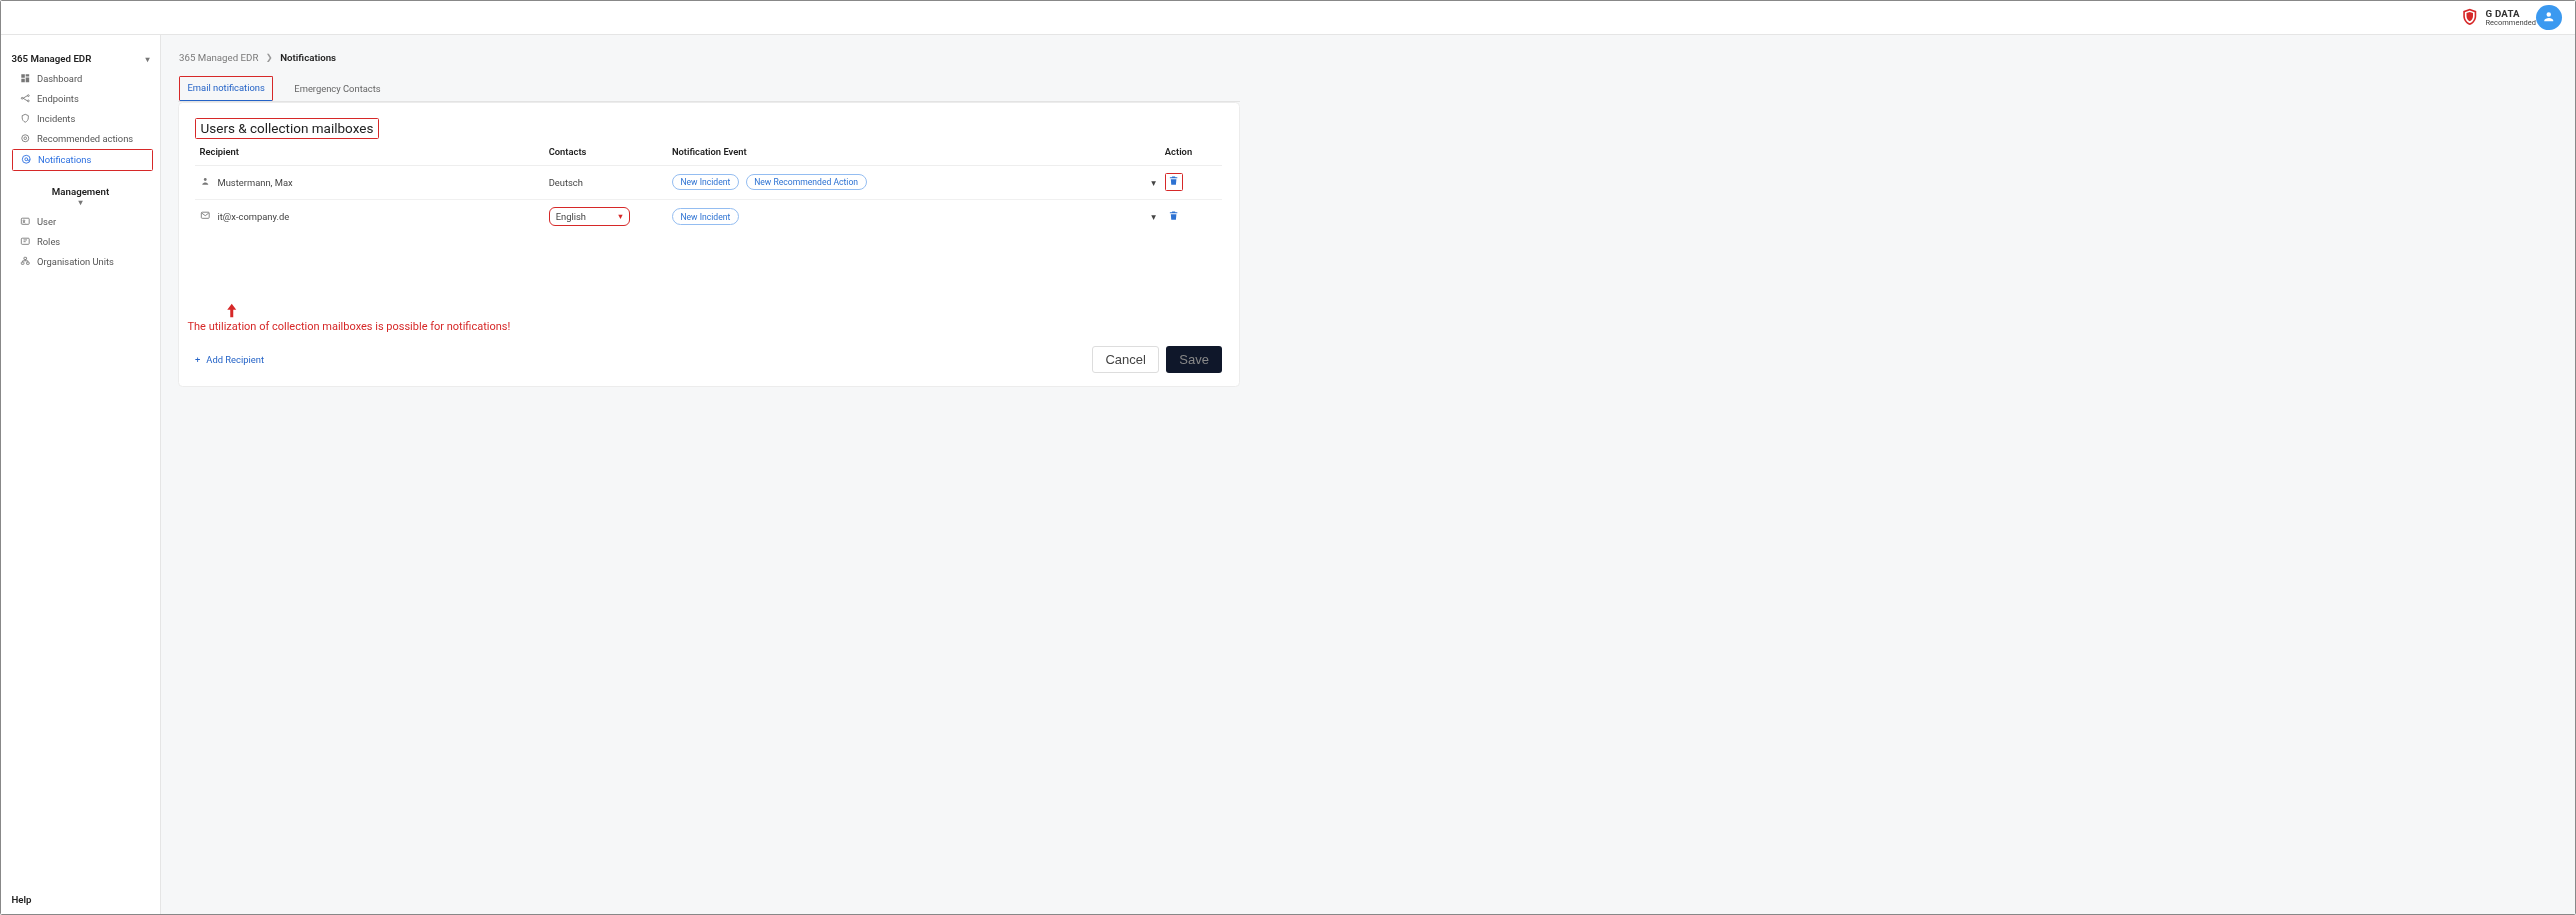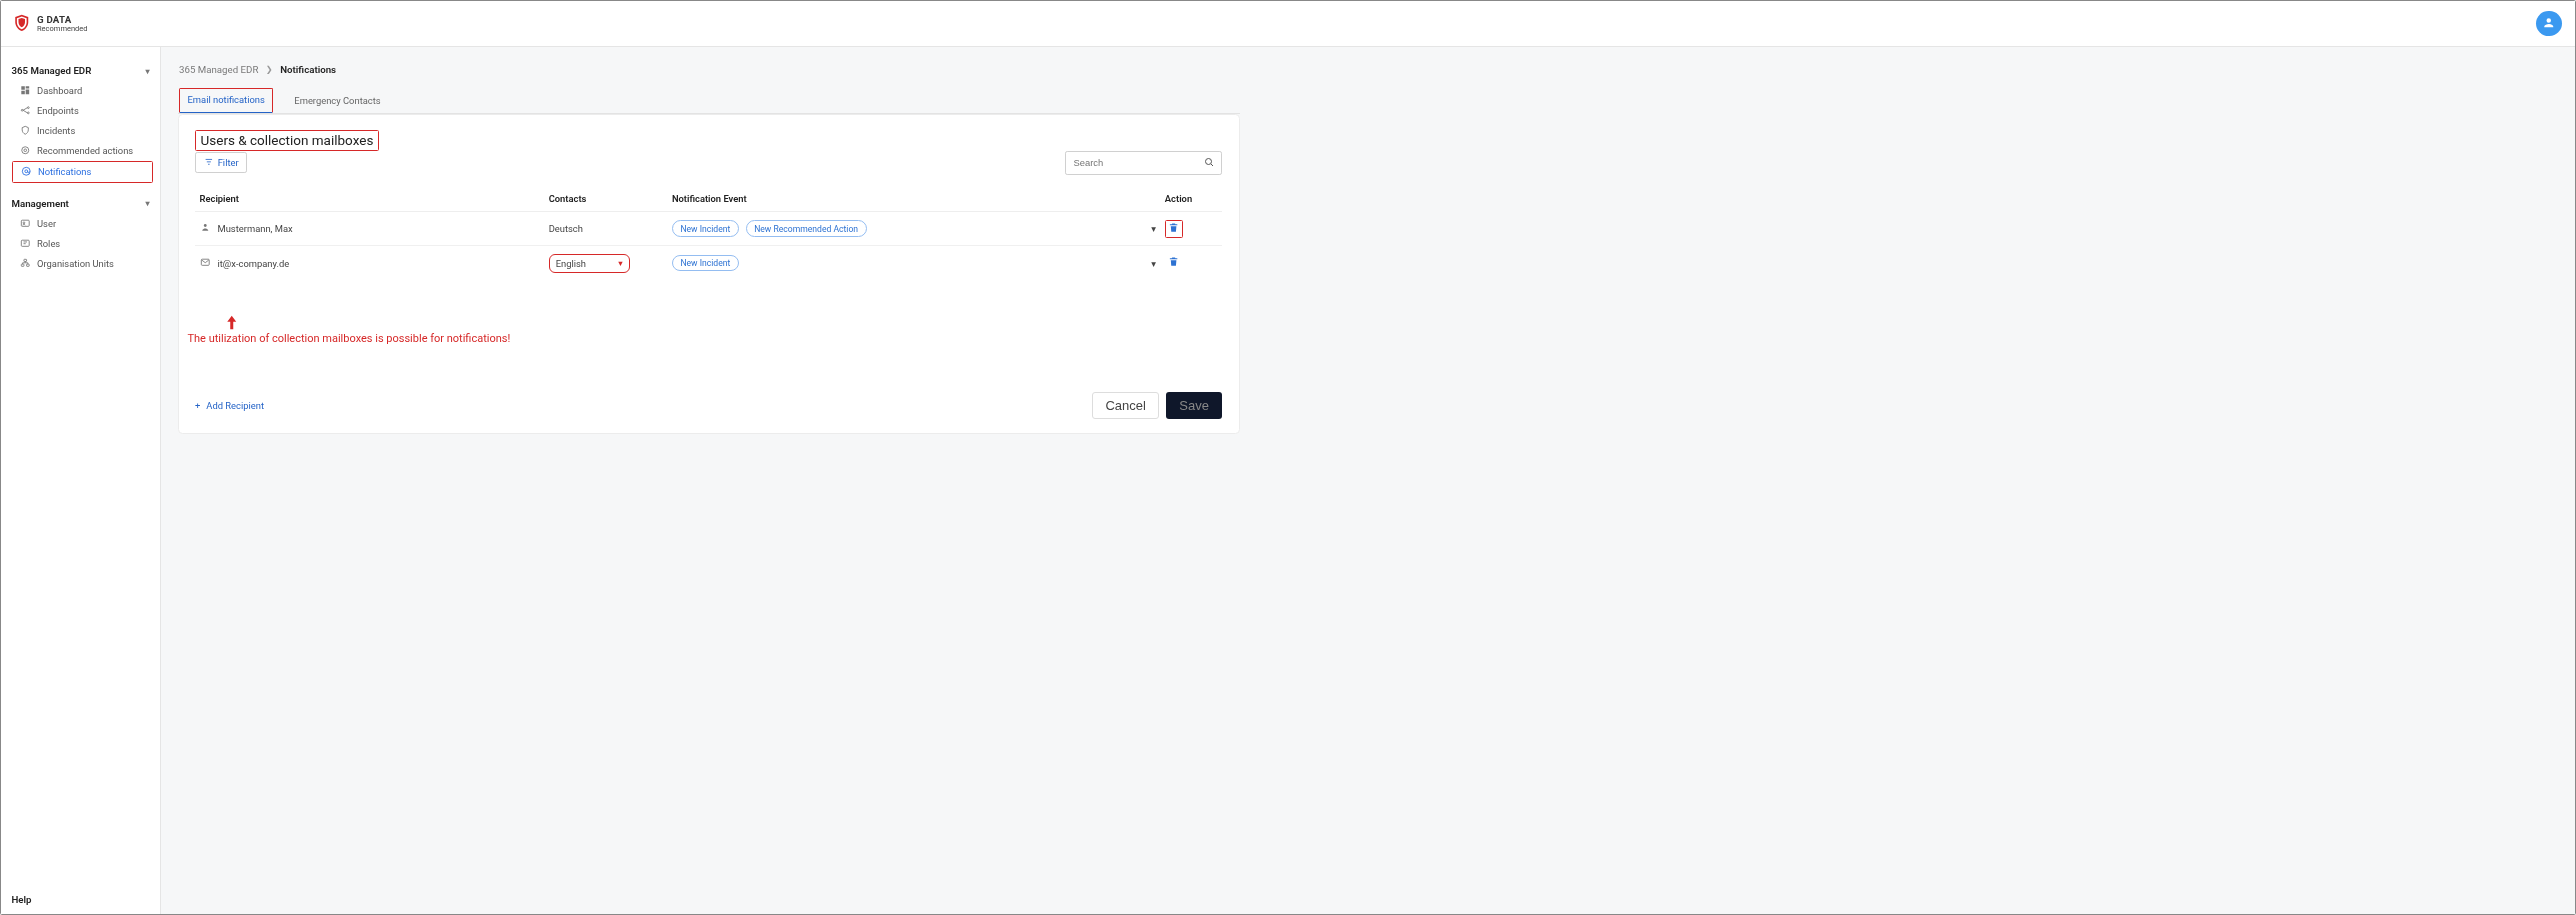--- a/index.html
+++ b/index.html
@@ -1,20 +1,20 @@
 <!DOCTYPE html>
 <html><head>
 <meta charset="utf-8">
 <style>
   * { box-sizing: border-box; margin: 0; padding: 0; }
   html, body { height: 100%; font-family: -apple-system, BlinkMacSystemFont, "Segoe UI", Roboto, Arial, sans-serif; font-size: 9.7px; color: #333; background: #fff; }
   body { border: 0.7px solid #888; border-radius: 1.5px; overflow: hidden; display: flex; flex-direction: column; }
 
   
-  .topbar { height: 46px; display: flex; align-items: center; justify-content: space-between; padding: 0 13.5px 0 10.5px; border-bottom: 0.7px solid #e5e5e5; background: #fff; flex: 0 0 auto; }
+  .topbar { height: 34px; display: flex; align-items: center; justify-content: flex-end; padding: 0 13.5px 0 10.5px; border-bottom: 0.7px solid #e5e5e5; background: #fff; flex: 0 0 auto; }
   .brand { display: flex; align-items: center; gap: 6px; }
   .brand-text { line-height: 1; }
   .brand-text .top { font-weight: 700; font-size: 9.7px; letter-spacing: 0.2px; }
   .brand-text .sub { font-size: 7.5px; color: #444; }
   .avatar-btn { width: 25.5px; height: 25.5px; border-radius: 50%; background: #3b99f0; display: flex; align-items: center; justify-content: center; color: #fff; cursor: pointer; }
 
   
   .layout { flex: 1 1 auto; display: flex; overflow: hidden; }
 
   
@@ -164,21 +164,21 @@
             <svg width="10.5" height="10.5" viewBox="0 0 24 24" fill="none" stroke="currentColor" stroke-width="2">
                 <circle cx="12" cy="12" r="9"></circle>
                 <circle cx="12" cy="12" r="3.2"></circle>
                 <path d="M15.2 12v1.5c0 1.1.9 2 2 2s2-.9 2-2V12"></path>
               </svg>
           </span>
           <span>Notifications</span>
         </div>
       </div>
 
-      <div class="sb-section-header" style="margin-top:10.5px;">
+      <div class="sb-section-header" style="margin-top:10.5px;flex-direction:column;">
         <span>Management</span>
         <span class="chev">▾</span>
       </div>
       <div class="sb-item">
         <span class="icon">
           <svg width="10.5" height="10.5" viewBox="0 0 24 24" fill="none" stroke="currentColor" stroke-width="2">
               <rect x="3" y="5" width="18" height="14" rx="2"></rect>
               <circle cx="9" cy="11" r="2"></circle>
               <path d="M6 16c1-2 5-2 6 0"></path>
             </svg>
@@ -225,39 +225,20 @@
           <span>Email notifications</span>
         </div>
         <div class="tab">
           <span>Emergency Contacts</span>
         </div>
       </div>
 
       <div class="card">
         <span class="card-title hi-box">Users &amp; collection mailboxes</span>
 
-        <div class="tools-row">
-          <span class="filter-btn hi-box">
-            <span>
-              <svg width="9.7" height="9.7" viewBox="0 0 24 24" fill="none" stroke="#2463c7" stroke-width="2">
-                  <path d="M4 6h16M7 12h10M10 18h4"></path>
-                </svg>
-            </span>
-            <span>Filter</span>
-          </span>
-          <div class="search">
-            <input type="text" placeholder="Search" style="">
-            <span class="s-icon">
-              <svg width="12" height="12" viewBox="0 0 24 24" fill="none" stroke="currentColor" stroke-width="2">
-                  <circle cx="11" cy="11" r="6"></circle>
-                  <path d="m20 20-4-4"></path>
-                </svg>
-            </span>
-          </div>
-        </div>
 
         
         <table class="tbl">
           <colgroup>
               <col class="col-rec">
               <col class="col-lang">
               <col class="col-evt">
               <col class="col-exp">
               <col class="col-act">
             </colgroup>

